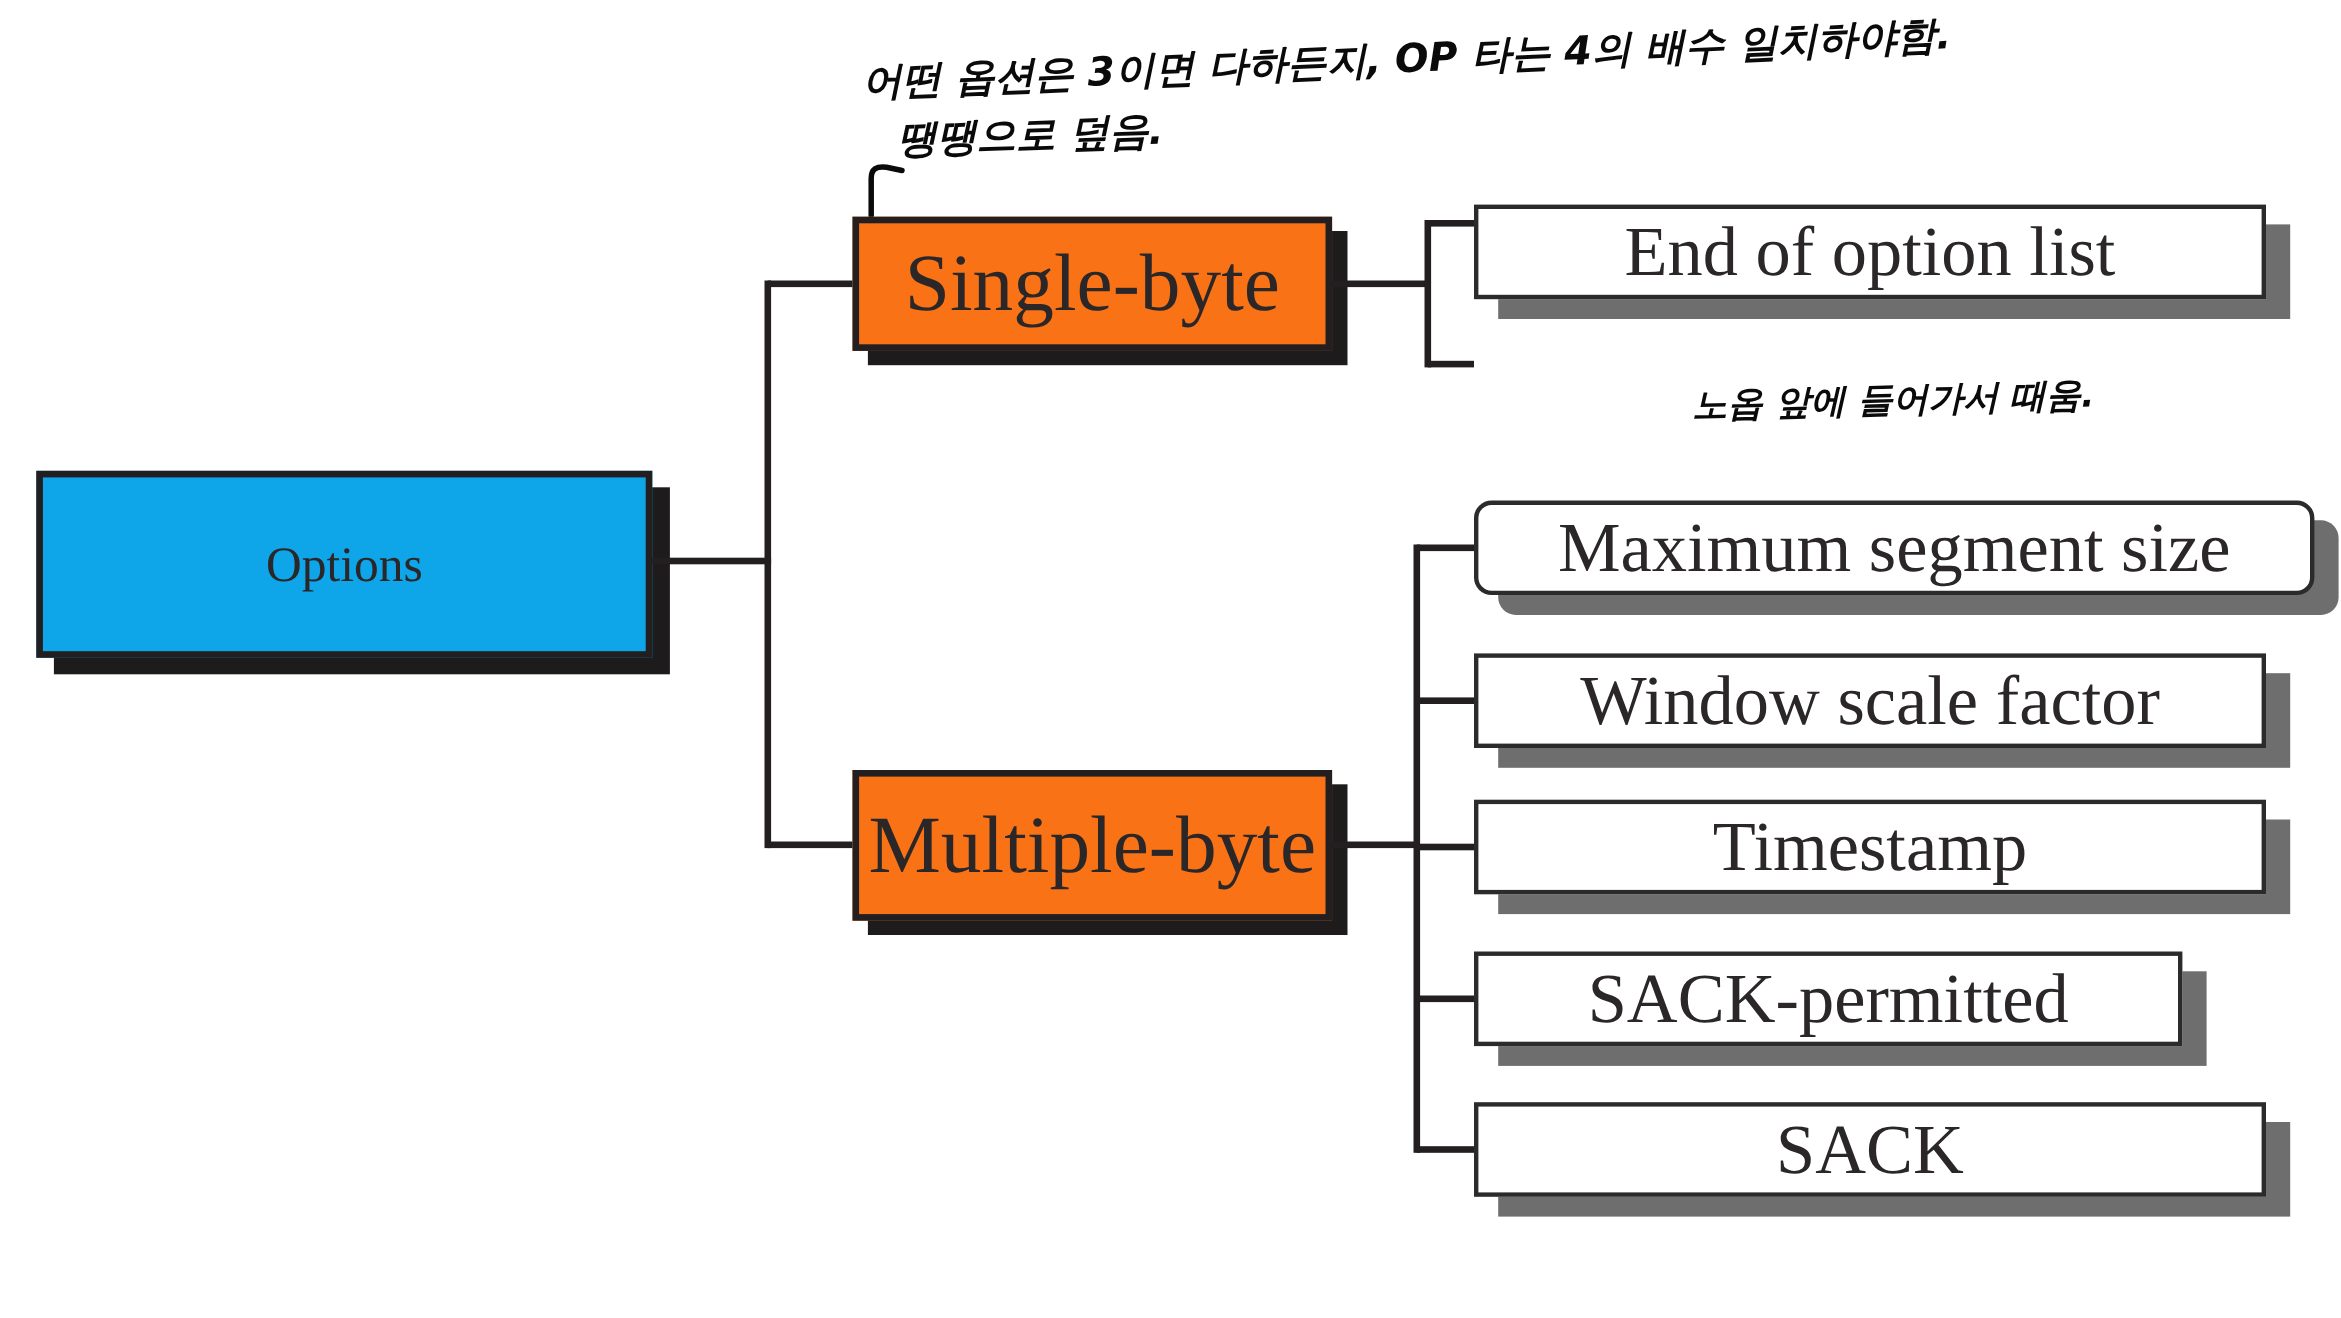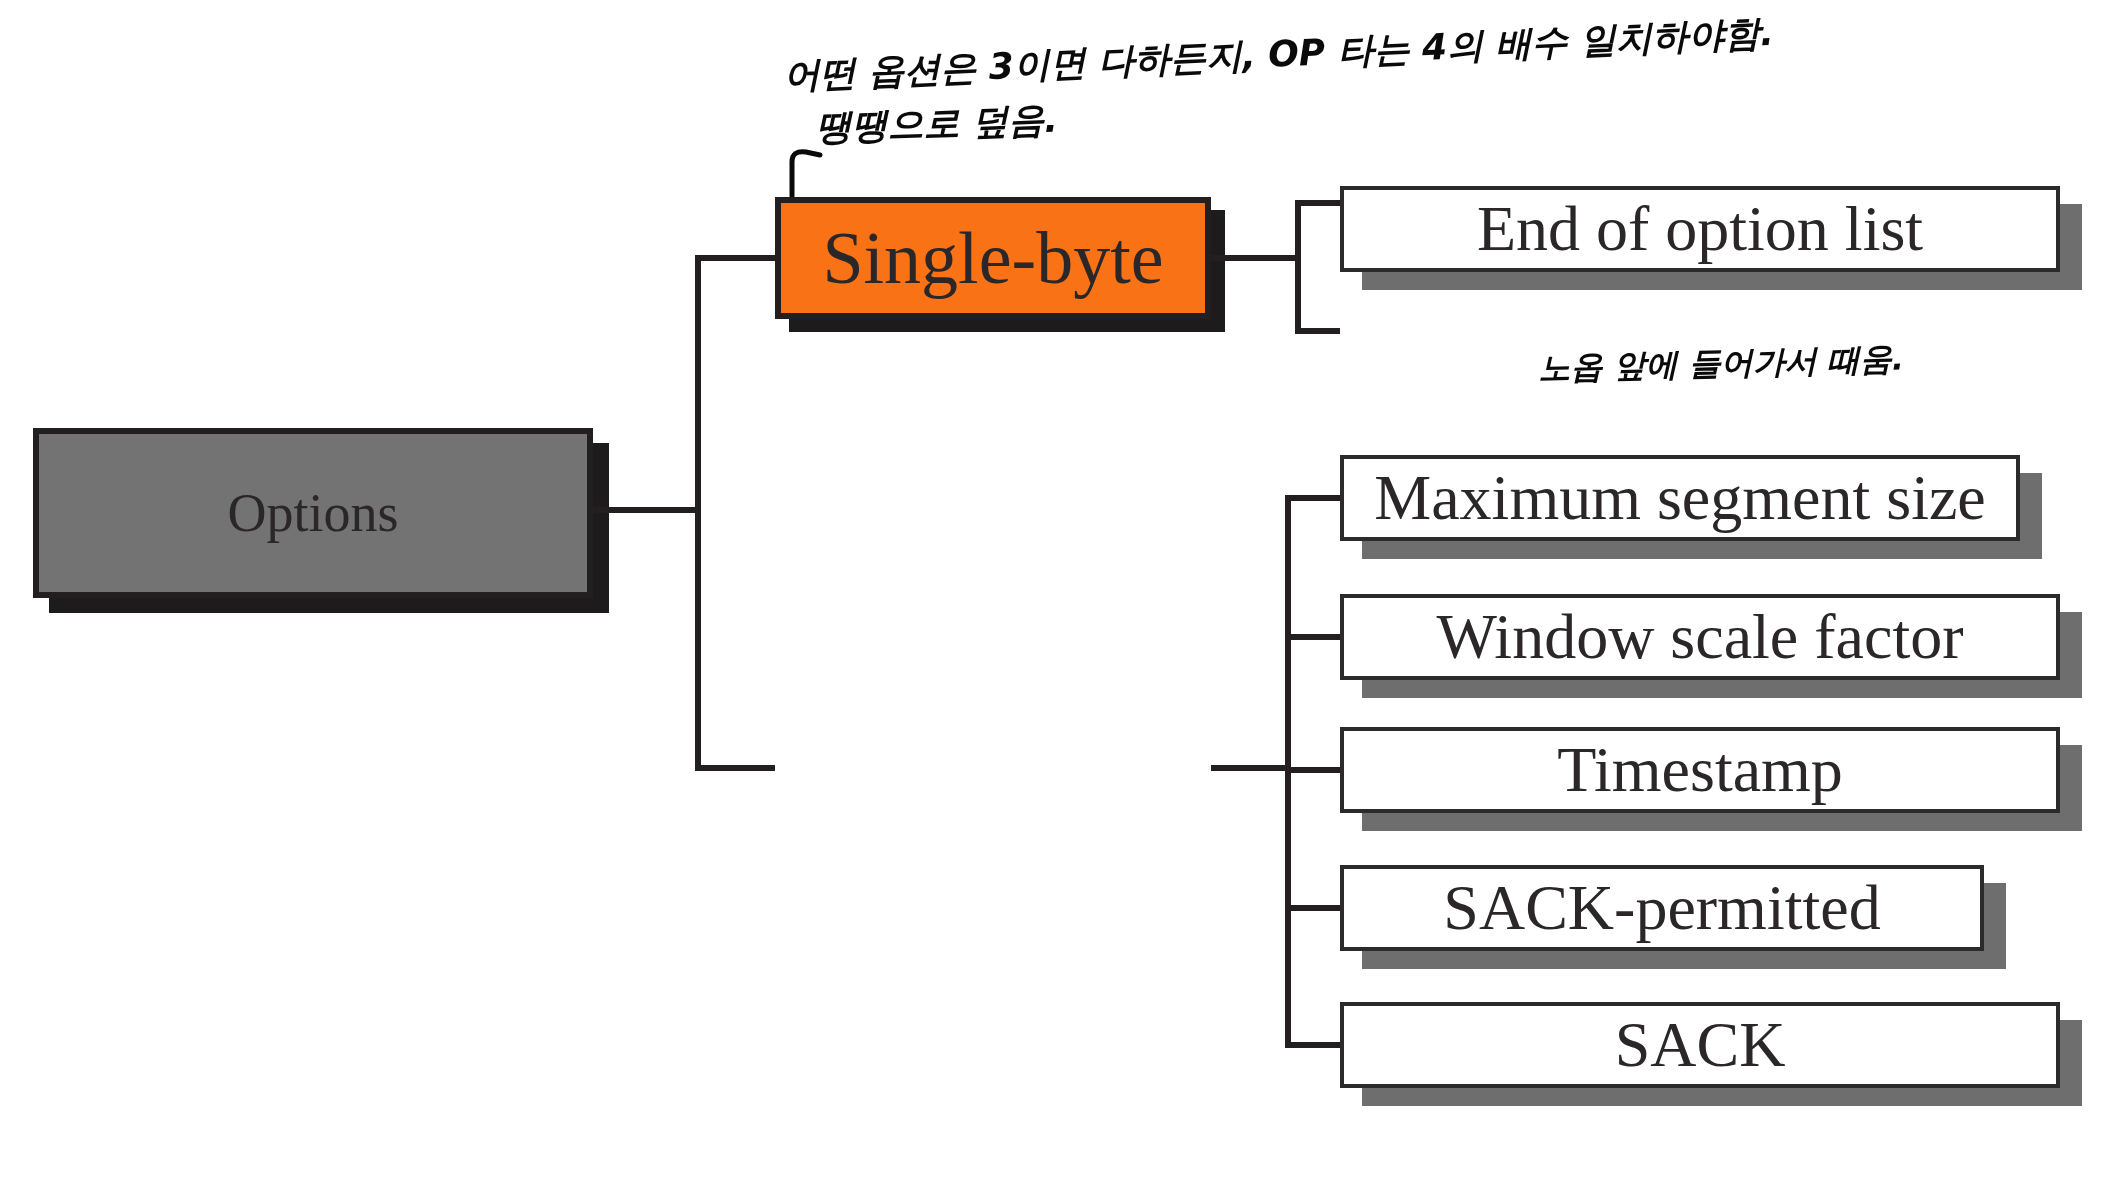--- a/index.html
+++ b/index.html
@@ -12,24 +12,24 @@
   }
   .node{
     position:absolute;
     display:flex;align-items:center;justify-content:center;
     box-sizing:border-box;
     color:#2b2728;
     text-align:center;
     line-height:1;
   }
   .node.root{
-    background:#737373;
+    background:#0ea5e9;
     border:6px solid #231f20;
     box-shadow:16px 15px 0 #1e1b1c;
-    font-size:54px;
+    font-size:45px;
   }
   .node.branch{
     background:#f97316;
     border:6px solid #231f20;
     box-shadow:14px 13px 0 #1e1b1c;
     font-size:74px;
   }
   .node.leaf{
     background:#ffffff;
     border:4px solid #2b2b2b;
@@ -62,28 +62,31 @@
     <path d="M6 50 L6 16 Q6 4 20 6 L34 9" fill="none" stroke="#0a0a0a" stroke-width="5" stroke-linecap="round"></path>
   </svg>
 
   <div class="node root" style="left:33px;top:428px;width:560px;height:170px;">
     <span>Options</span>
   </div>
 
   <div class="node branch" style="left:775px;top:197px;width:436px;height:122px;">
     <span>Single-byte</span>
   </div>
+  <div class="node branch" style="left:775px;top:700px;width:436px;height:137px;">
+    <span>Multiple-byte</span>
+  </div>
 
   <div class="node leaf" style="left:1340px;top:160px;width:720px;height:86px;margin-top:26px;">
     <span>End of option list</span>
   </div>
 
   <div class="hand" style="left:1538px;top:352px;font-size:32px;transform:rotate(-1.5deg);transform-origin:left top;">노옵 앞에 들어가서 때움.</div>
 
-  <div class="node leaf" style="left:1340px;top:455px;width:680px;height:86px;">
+  <div class="node leaf" style="left:1340px;top:455px;width:764px;height:86px;border-radius:16px;">
     <span>Maximum segment size</span>
   </div>
   <div class="node leaf" style="left:1340px;top:594px;width:720px;height:86px;">
     <span>Window scale factor</span>
   </div>
   <div class="node leaf" style="left:1340px;top:727px;width:720px;height:86px;">
     <span>Timestamp</span>
   </div>
   <div class="node leaf" style="left:1340px;top:865px;width:644px;height:86px;">
     <span>SACK-permitted</span>

